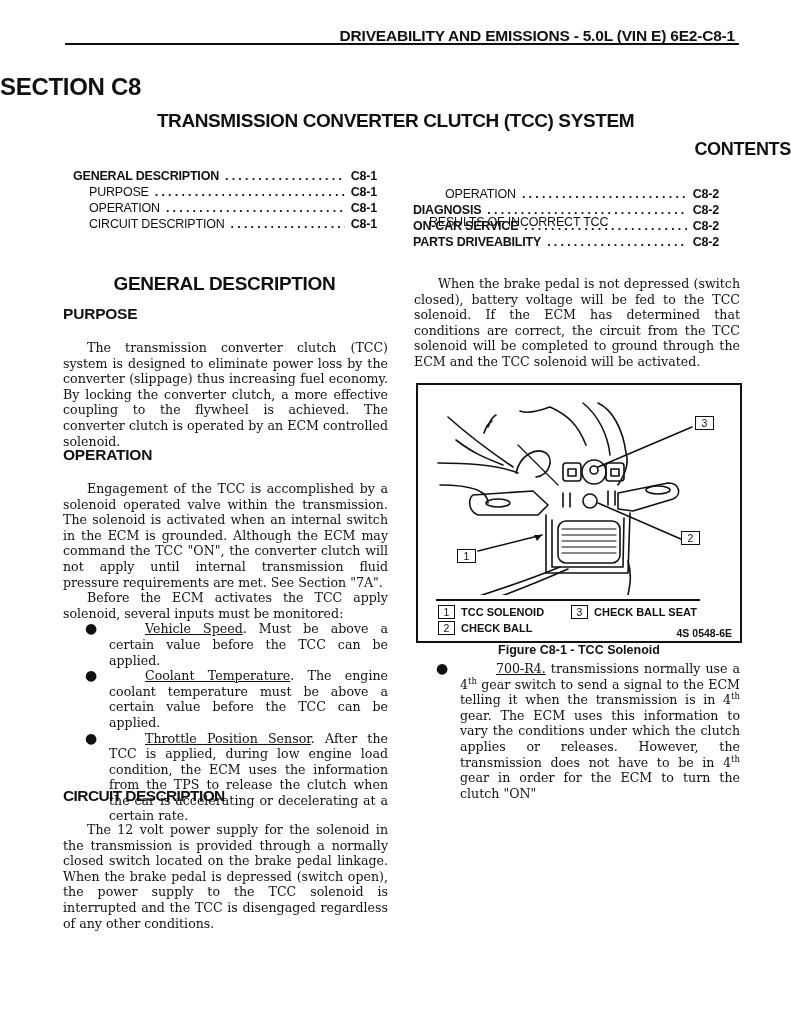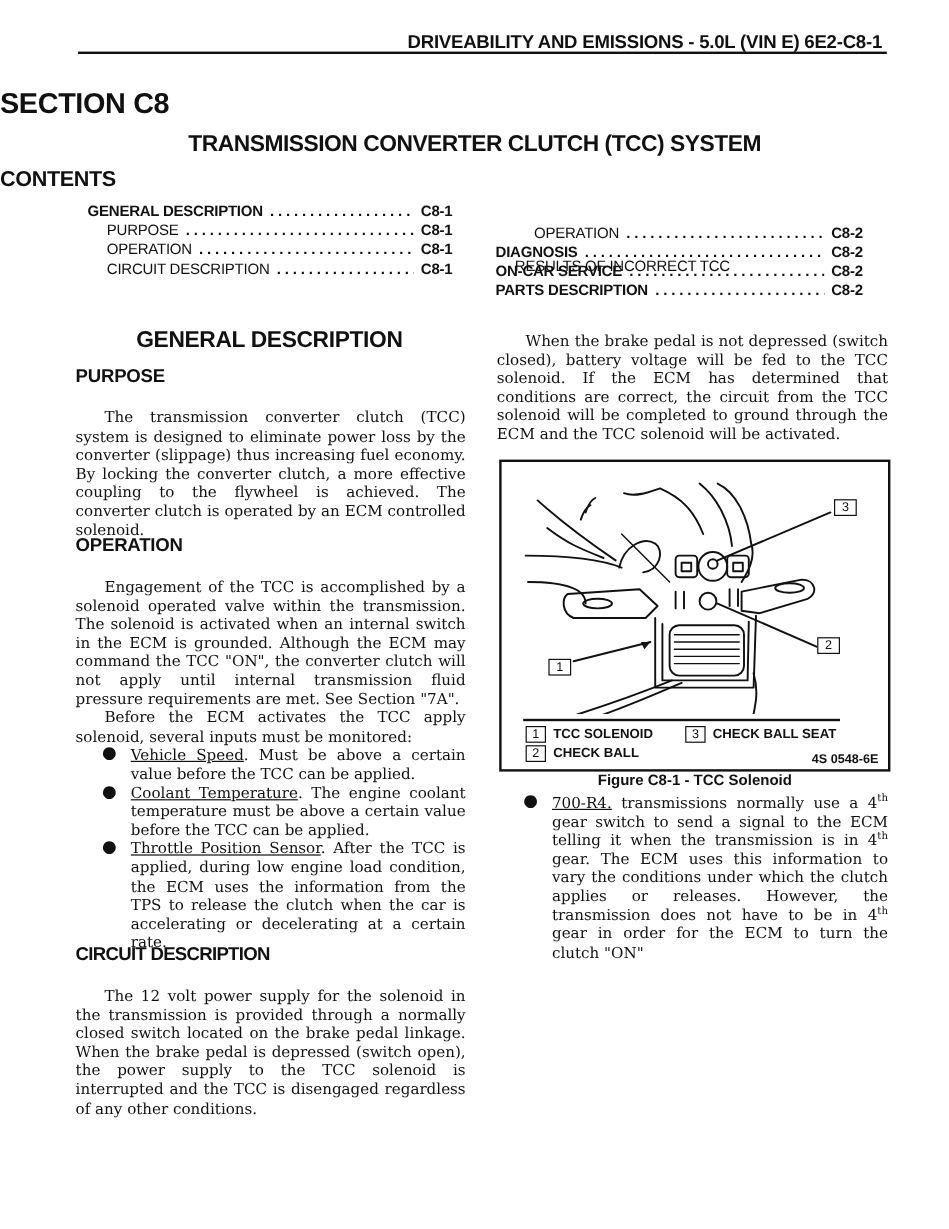--- a/index.html
+++ b/index.html
@@ -6,38 +6,38 @@
   body { width: 791px; height: 1024px; position: relative; overflow: hidden; color: #111; }
   .sans { font-family: "Liberation Sans", "DejaVu Sans", sans-serif; }
   .serif { font-family: "DejaVu Serif", "Liberation Serif", serif; }
   .abs { position: absolute; }
 
   .running-head { left: 0; right: 56px; top: 27px; text-align: right; font-weight: bold; font-size: 15.5px; letter-spacing: -0.2px; }
   .head-rule { left: 65px; top: 43px; width: 674px; height: 2px; background: #111; }
 
   .section-title { left: 0; width: 791px; top: 73px; text-align: left; font-weight: bold; font-size: 24px; letter-spacing: -0.3px; }
   .system-title { left: 0; width: 791px; top: 110px; text-align: center; font-weight: bold; font-size: 19px; letter-spacing: -0.4px; }
-  .contents-title { left: 0; width: 791px; top: 139px; text-align: left; font-weight: bold; font-size: 18px; letter-spacing: -0.3px; }
+  .contents-title { left: 0; width: 791px; top: 139px; text-align: right; font-weight: bold; font-size: 18px; letter-spacing: -0.3px; }
 
   .toc { font-size: 12.5px; line-height: 16px; letter-spacing: -0.2px; }
   .toc-row { position: absolute; display: flex; white-space: nowrap; }
   .toc-row .lbl { flex: 0 0 auto; }
   .toc-row .dots { flex: 1 1 auto; overflow: hidden; letter-spacing: 3.2px; font-weight: bold; padding-left: 6px; }
   .toc-row .pg { flex: 0 0 auto; font-weight: bold; padding-left: 6px; }
   .toc-row.b .lbl { font-weight: bold; }
 
   .h1 { font-weight: bold; font-size: 19px; letter-spacing: -0.3px; }
   .h2 { font-weight: bold; font-size: 15.5px; letter-spacing: -0.2px; }
 
   .para { font-size: 12.6px; line-height: 15.6px; text-align: justify; }
   .para p { margin: 0; text-indent: 24px; }
   .bullets { margin: 0; padding: 0; list-style: none; }
   .bullets li { position: relative; padding-left: 46px; text-align: justify; }
   .bullets li .dot { position: absolute; left: 22px; top: 0; font-size: 14px; }
-  .u { text-decoration: underline; }
+  .u { text-decoration: underline; margin-left: 36px; }
   sup { font-size: 8.5px; line-height: 0; }
 
   .figure { left: 416px; top: 383px; width: 326px; height: 260px; border: 2.5px solid #111; box-sizing: border-box; background: #fff; }
   .fig-legend-rule { position: absolute; left: 18px; right: 40px; top: 214px; height: 1.5px; background: #111; }
   .legend { position: absolute; font-size: 11px; font-weight: bold; white-space: nowrap; display: flex; align-items: center; }
   .num-box { display: inline-block; border: 1.2px solid #111; width: 15px; height: 12px; line-height: 12px; text-align: center; font-size: 10.5px; font-weight: normal; margin-right: 6px; }
   .fig-code { position: absolute; right: 8px; top: 242px; font-size: 10.5px; font-weight: bold; }
   .callout { position: absolute; border: 1.2px solid #111; width: 17px; height: 12px; line-height: 12px; text-align: center; font-size: 10.5px; background: #fff; }
   .fig-caption { left: 416px; width: 326px; top: 643px; text-align: center; font-weight: bold; font-size: 12.5px; }
 </style>
@@ -87,21 +87,21 @@
     <span class="lbl">DIAGNOSIS</span>
     <span class="dots">........................................</span>
     <span class="pg">C8-2</span>
   </div>
   <div class="toc-row b" style="left:413px; top:218px; width:306px;">
     <span class="lbl">ON-CAR SERVICE</span>
     <span class="dots">........................................</span>
     <span class="pg">C8-2</span>
   </div>
   <div class="toc-row b" style="left:413px; top:234px; width:306px;">
-    <span class="lbl">PARTS DESCRIPTION</span>
+    <span class="lbl">PARTS DRIVEABILITY</span>
     <span class="dots">........................................</span>
     <span class="pg">C8-2</span>
   </div>
 </div>
 
 <div class="abs sans h1" style="left:62px; width:325px; top:273px; text-align:center;">GENERAL DESCRIPTION</div>
 
 <div class="abs sans h2" style="left:63px; top:305px;">PURPOSE</div>
 <div class="abs serif para" style="left:63px; top:340px; width:325px;">
   <p>The transmission converter clutch (TCC) system is designed to eliminate power loss by the converter (slippage) thus increasing fuel economy.  By locking the converter clutch, a more effective coupling to the flywheel is achieved.  The converter clutch is operated by an ECM controlled solenoid.</p>

